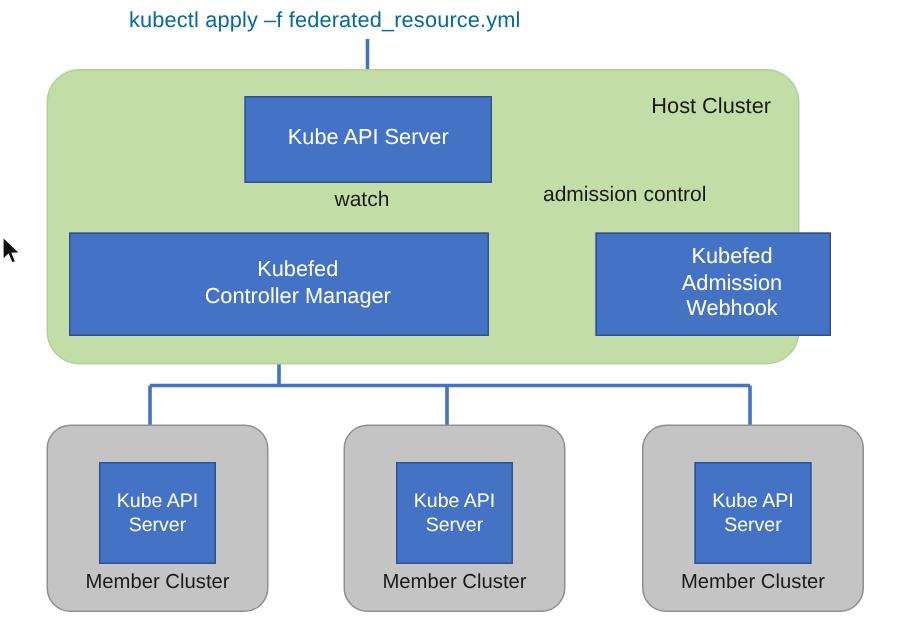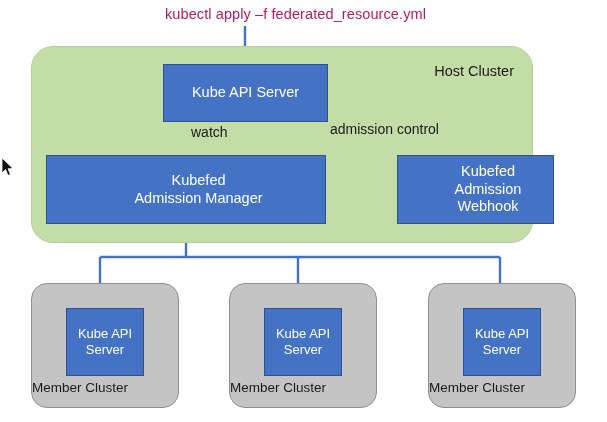--- a/index.html
+++ b/index.html
@@ -25,24 +25,24 @@
     height: 422px;
   }
 
   
   .cmd-label {
     position: absolute;
     left: 86px;
     top: 6px;
     width: 340px;
     font-size: 14.5px;
-    color: #be185d;
+    color: #0369a1;
     letter-spacing: 0.1px;
     white-space: nowrap;
-    text-align: right;
+    text-align: left;
   }
 
   
   .host-cluster {
     position: absolute;
     left: 31px;
     top: 46px;
     width: 502px;
     height: 197px;
     background: #c3dda7;
@@ -101,20 +101,21 @@
     display: block;
     margin-left: 25px;
   }
 
   
   .edge-label {
     position: absolute;
     font-size: 14px;
     color: #1a1a1a;
     white-space: nowrap;
+    margin-left: 32px;
   }
   .label-watch { left: 191px; top: 124px; }
   .label-admission { left: 330px; top: 121px; text-align: center; }
 
   
   .member-cluster {
     position: absolute;
     top: 283px;
     width: 148px;
     height: 125px;
@@ -142,21 +143,21 @@
     color: #ffffff;
     font-size: 13px;
     text-align: center;
     line-height: 1.25;
   }
   .member-label {
     position: absolute;
     left: 0;
     right: 0;
     bottom: 12px;
-    text-align: left;
+    text-align: center;
     font-size: 13.5px;
     color: #1a1a1a;
   }
 
   
   .cursor-artifact {
     position: absolute;
     left: 1px;
     top: 157px;
     width: 14px;
@@ -209,21 +210,21 @@
     <div class="host-cluster-label">Host Cluster</div>
   </div>
 
   <div class="blue-box box-api-server">
     <span>Kube API Server</span>
   </div>
 
   <div class="blue-box box-controller-manager">
     <span class="lines">
       <span>Kubefed</span>
-      <span>Admission Manager</span>
+      <span>Controller Manager</span>
     </span>
   </div>
 
   <div class="blue-box box-admission-webhook">
     <span class="lines">
       <span>Kubefed</span>
       <span>Admission Webhook</span>
     </span>
   </div>
 

